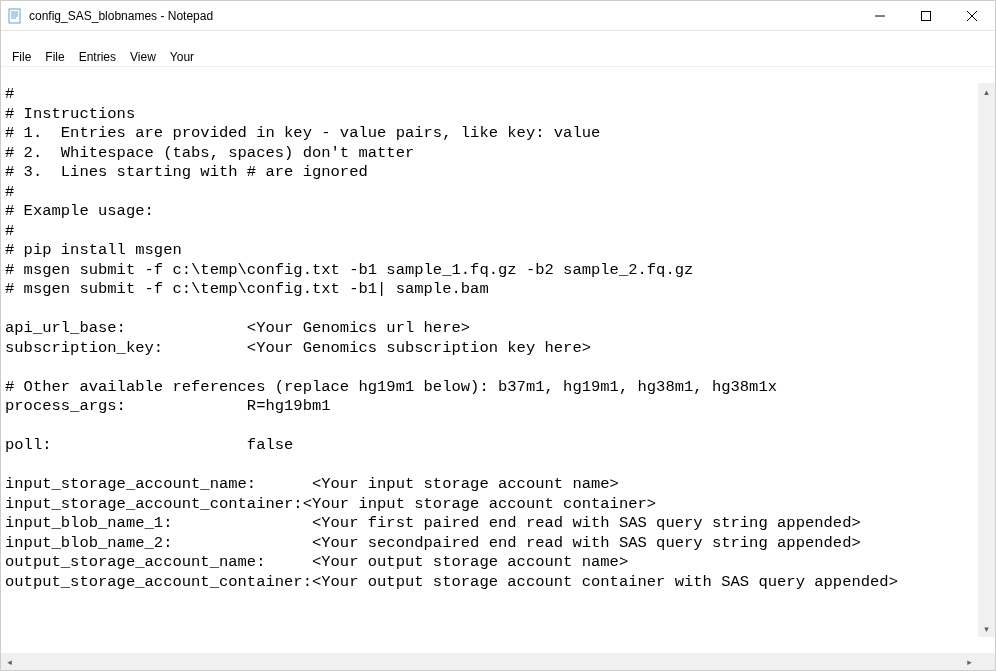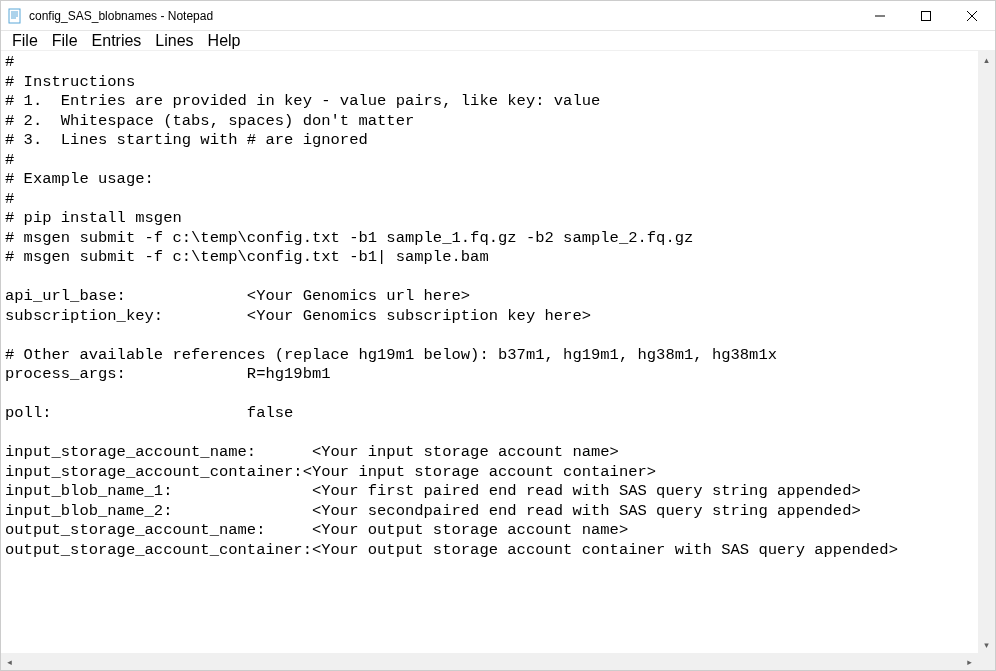--- a/index.html
+++ b/index.html
@@ -8,20 +8,21 @@
     width: 996px; height: 671px;
     overflow: hidden;
     font-family: "Segoe UI", Tahoma, sans-serif;
     background: #fff;
   }
   .window {
     width: 996px; height: 671px;
     display: flex; flex-direction: column;
     border: 1px solid #ccc;
     background: #fff;
+    gap: 16px;
   }
   
   .titlebar {
     height: 30px;
     display: flex; align-items: center;
     background: #fff;
     border-bottom: 1px solid #e5e5e5;
     padding-left: 6px;
     user-select: none;
   }
@@ -42,21 +43,21 @@
     width: 46px; height: 100%;
     display: flex; align-items: center; justify-content: center;
     cursor: default;
   }
   .win-btn svg { width: 10px; height: 10px; }
   
   .menubar {
     height: 20px;
     display: flex; align-items: center;
     padding: 0 4px;
-    font-size: 16px;
+    font-size: 12px;
     background: #fff;
     border-bottom: 1px solid #f0f0f0;
   }
   .menubar .menu-item {
     padding: 1px 7px;
     cursor: default;
   }
   
   .content-wrap {
     flex: 1;
@@ -137,22 +138,22 @@
           <line x1="10" y1="0" x2="0" y2="10" stroke="#000" stroke-width="1"></line>
         </svg>
       </div>
     </div>
   </div>
 
   <div class="menubar">
     <span class="menu-item">File</span>
     <span class="menu-item">File</span>
     <span class="menu-item">Entries</span>
-    <span class="menu-item">Lines</span>
-    <span class="menu-item">Help</span>
+    <span class="menu-item">View</span>
+    <span class="menu-item">Your</span>
   </div>
 
   <div class="content-wrap">
     <div class="text-area" id="text-area">#
 # Instructions
 # 1.  Entries are provided in key - value pairs, like key: value
 # 2.  Whitespace (tabs, spaces) don't matter
 # 3.  Lines starting with # are ignored
 #
 # Example usage:

